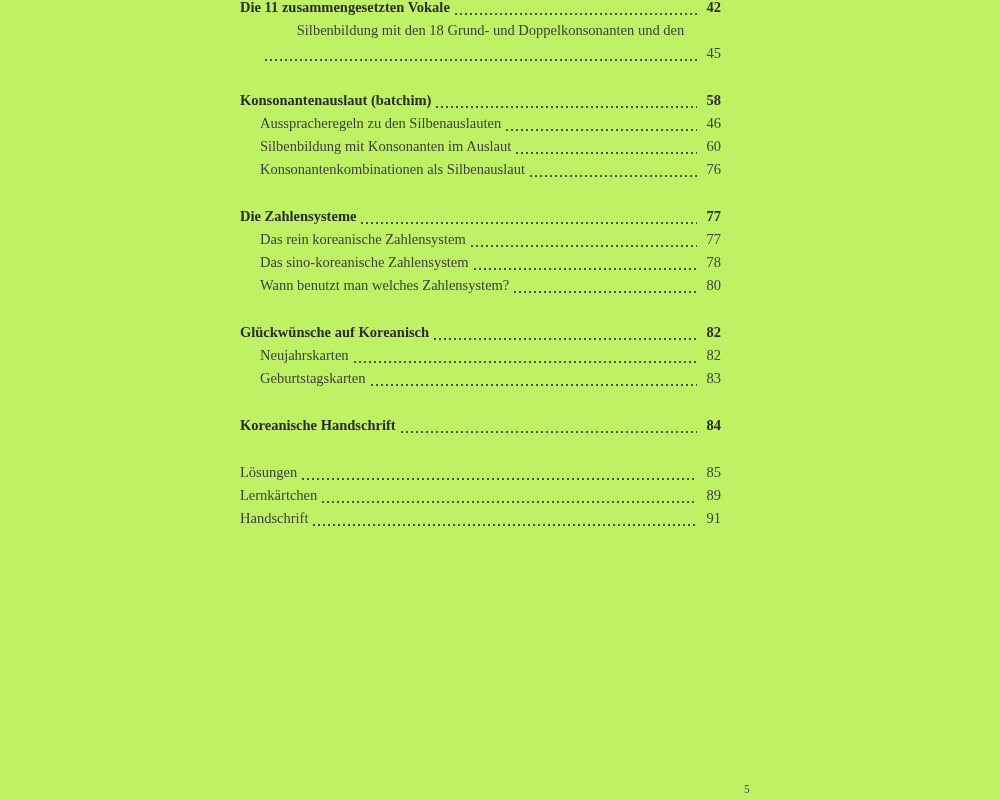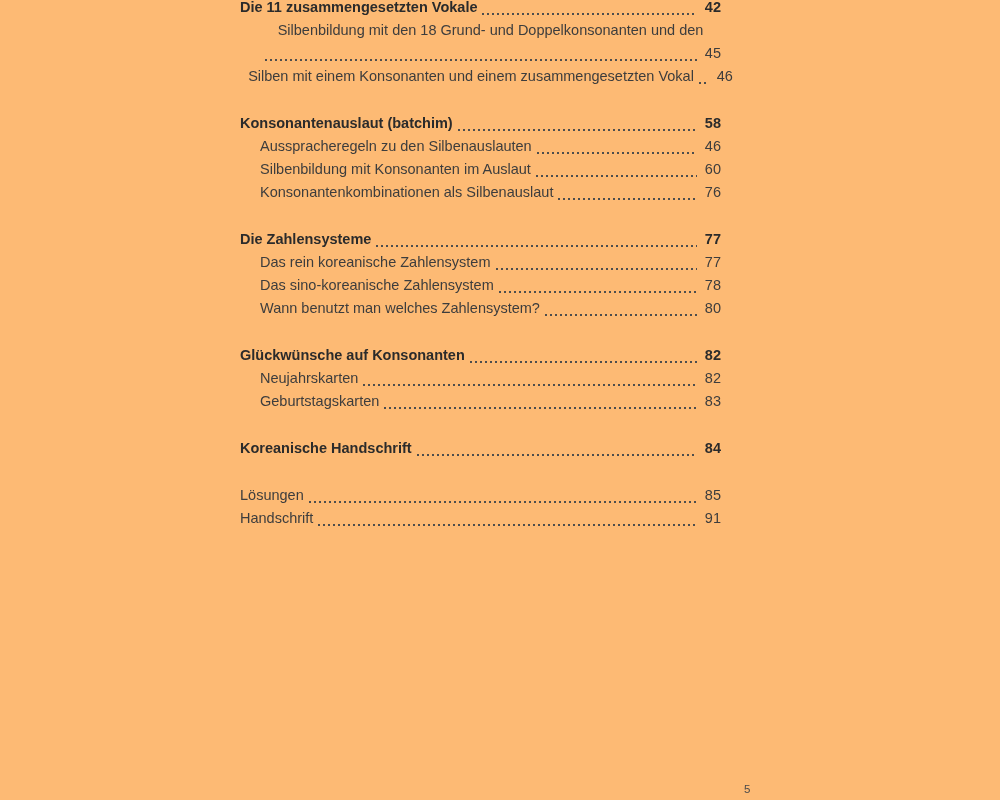--- a/index.html
+++ b/index.html
@@ -11,21 +11,22 @@
     width: 1000px;
     height: 800px;
     position: relative;
     font-family: "Liberation Sans", "DejaVu Sans", sans-serif;
     color: #3d3d3d;
     overflow: hidden;
   }
   .page {
     position: absolute;
     inset: 0;
-    background: #fdba74;
+    background: #bef264;
+    font-family: Liberation Serif, serif;
   }
   .toc {
     position: absolute;
     left: 240px;
     top: -4px;
     width: 481px;
   }
   .section {
     margin-bottom: 24px;
   }
@@ -86,25 +87,20 @@
         <span class="dots"></span>
         <span class="pg">42</span>
       </div>
       <div class="row sub">
         <span class="label">Silbenbildung mit den 18 Grund- und Doppelkonsonanten und den</span>
       </div>
       <div class="row sub">
         <span class="dots"></span>
         <span class="pg">45</span>
       </div>
-      <div class="row sub">
-        <span class="label">Silben mit einem Konsonanten und einem zusammengesetzten Vokal</span>
-        <span class="dots"></span>
-        <span class="pg">46</span>
-      </div>
     </div>
 
     <div class="section">
       <div class="row chapter">
         <span class="label">Konsonantenauslaut (batchim)</span>
         <span class="dots"></span>
         <span class="pg">58</span>
       </div>
       <div class="row sub">
         <span class="label">Ausspracheregeln zu den Silbenauslauten</span>
@@ -141,21 +137,21 @@
       </div>
       <div class="row sub">
         <span class="label">Wann benutzt man welches Zahlensystem?</span>
         <span class="dots"></span>
         <span class="pg">80</span>
       </div>
     </div>
 
     <div class="section">
       <div class="row chapter">
-        <span class="label">Glückwünsche auf Konsonanten</span>
+        <span class="label">Glückwünsche auf Koreanisch</span>
         <span class="dots"></span>
         <span class="pg">82</span>
       </div>
       <div class="row sub">
         <span class="label">Neujahrskarten</span>
         <span class="dots"></span>
         <span class="pg">82</span>
       </div>
       <div class="row sub">
         <span class="label">Geburtstagskarten</span>
@@ -172,20 +168,25 @@
       </div>
     </div>
 
     <div class="back-matter">
       <div class="row">
         <span class="label">Lösungen</span>
         <span class="dots"></span>
         <span class="pg">85</span>
       </div>
       <div class="row">
+        <span class="label">Lernkärtchen</span>
+        <span class="dots"></span>
+        <span class="pg">89</span>
+      </div>
+      <div class="row">
         <span class="label">Handschrift</span>
         <span class="dots"></span>
         <span class="pg">91</span>
       </div>
     </div>
 
   </div>
 
   <div class="folio">5</div>
 </div>

